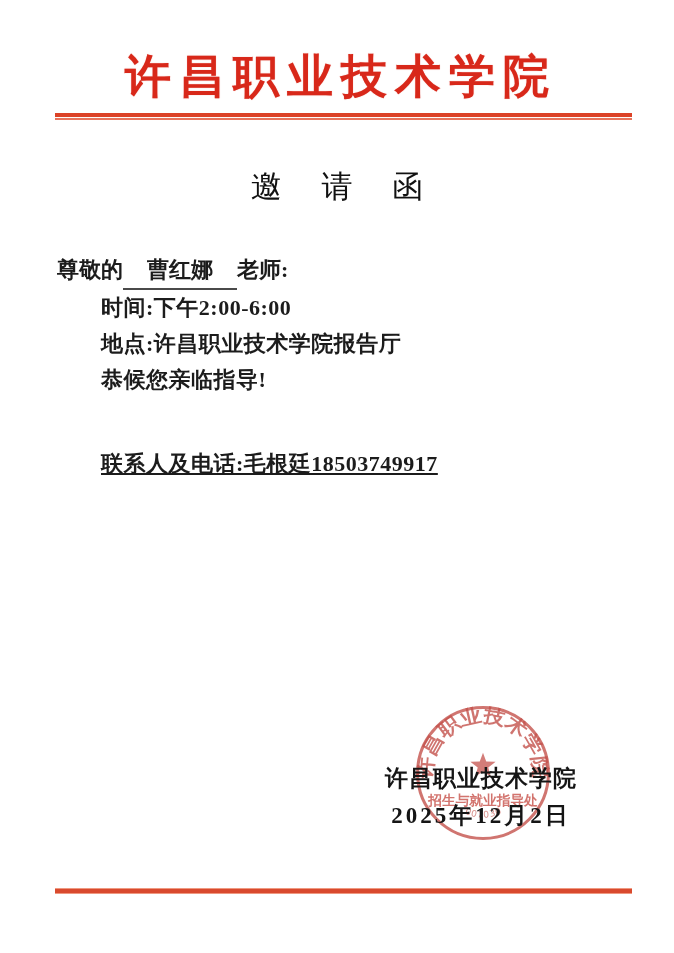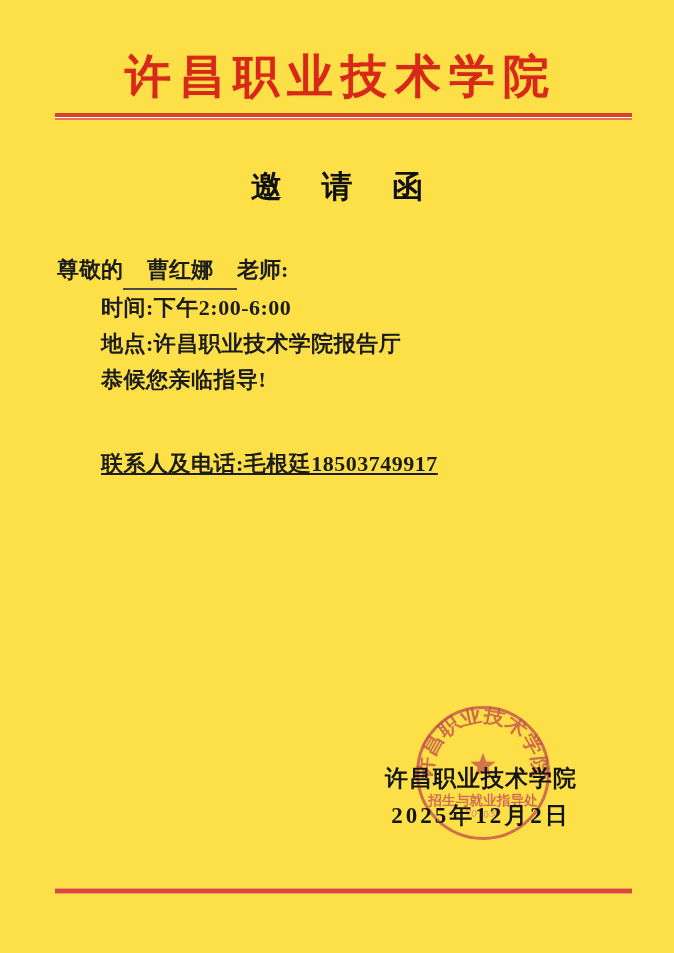--- a/index.html
+++ b/index.html
@@ -4,21 +4,21 @@
 <style>
   * { margin: 0; padding: 0; box-sizing: border-box; }
   html, body { background: #e9e9e9; }
   body { font-family: "Liberation Serif", "DejaVu Serif", serif; }
 
   .page {
     position: relative;
     width: 674px;
     height: 953px;
     margin: 0 auto;
-    background: #fde047;
+    background: #ffffff;
     overflow: hidden;
     color: #1c1c1c;
   }
 
   
   .school-title {
     margin-top: 52px;
     text-align: center;
     font-size: 46px;
     line-height: 50px;
@@ -38,21 +38,21 @@
   .header-divider .bar-thick { height: 4px; background: #dc4227; }
   .header-divider .bar-gap   { height: 1px; background: #fdfcfa; }
   .header-divider .bar-thin  { height: 2px; background: #e8735b; }
 
   
   .letter-title {
     margin-top: 68px;
     text-align: center;
     font-size: 31px;
     line-height: 33px;
-    font-weight: 700;
+    font-weight: 400;
     letter-spacing: 16px;
     padding-left: 16px;
     color: #111;
     white-space: nowrap;
   }
 
   .content {
     padding: 0 54px 0 57px;
   }
 

